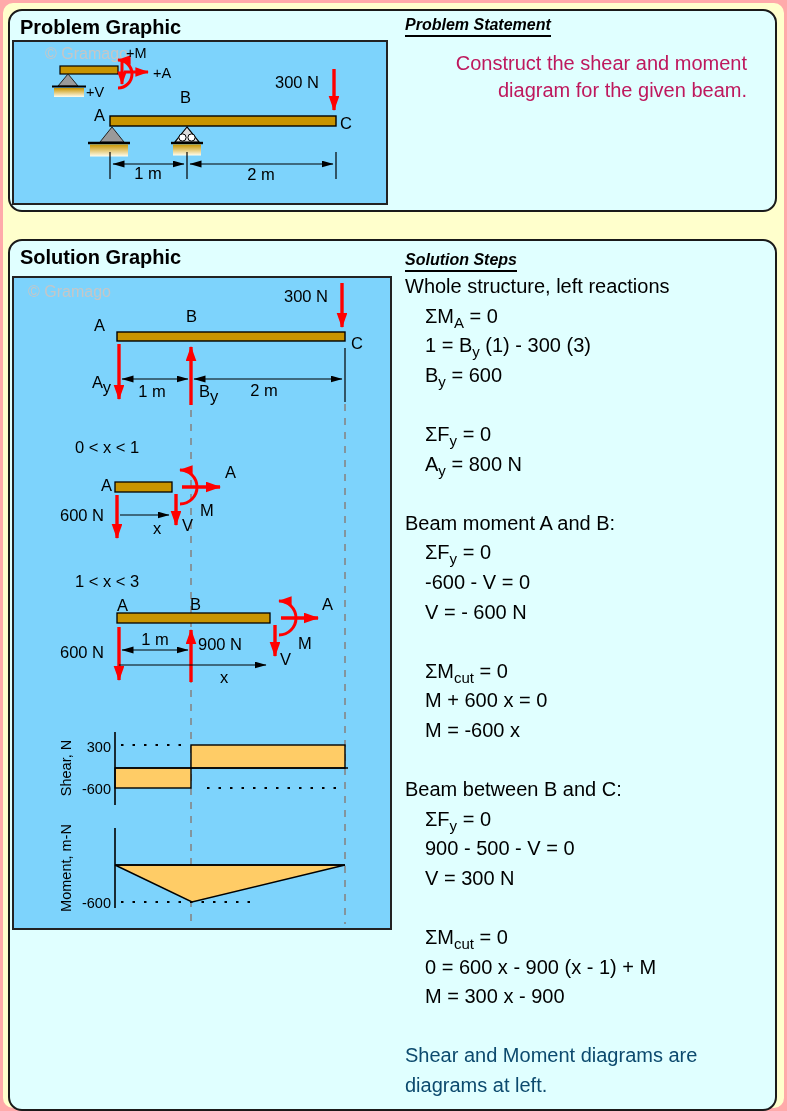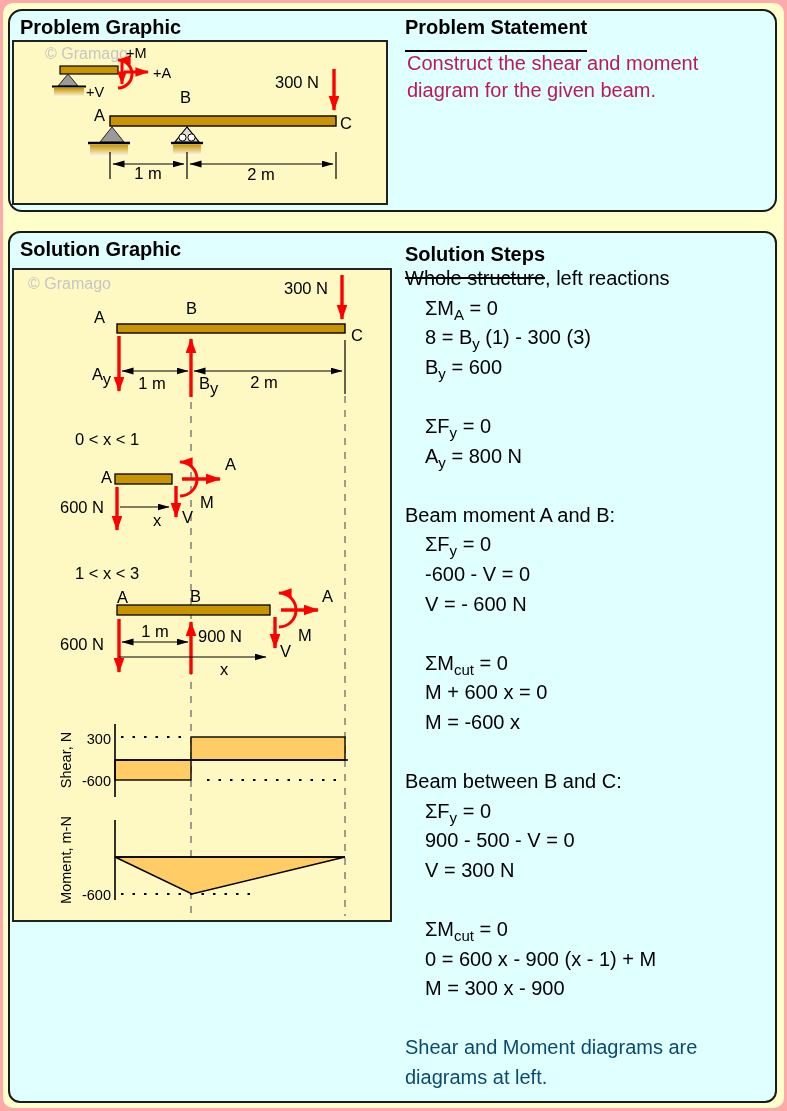--- a/index.html
+++ b/index.html
@@ -1,25 +1,25 @@
 <!DOCTYPE html>
 <html><head>
 <meta charset="utf-8">
 <style>
   html,body{margin:0;padding:0;}
   body{width:787px;height:1111px;background:#FFAAAA;position:relative;overflow:hidden;
        font-family:"Liberation Sans",sans-serif;}
   .canvas{position:absolute;left:3px;top:3px;width:781px;height:1105px;background:#FFFFCC;border-radius:10px;}
   .panel{position:absolute;left:5px;width:769px;background:#E0FFFF;border:2px solid #1a1a1a;border-radius:14px;box-sizing:border-box;}
-  .panel-top{top:6px;height:203px;}
-  .panel-bottom{top:228px;height:872px;border-radius:12px;}
+  .panel-top{top:6px;height:203px;text-align:right;}
+  .panel-bottom{top:236px;height:872px;}
   .gtitle{position:absolute;left:10px;top:5px;margin:0;font-size:20px;font-weight:bold;color:#000;}
-  .ttitle{position:absolute;left:395px;top:5px;margin:0;font-size:20px;font-weight:bold;color:#000;
-          border-bottom:2px solid #000;padding-bottom:11px;}
-  .gbox{position:absolute;background:#fef9c3;border:2px solid #222;box-sizing:border-box;}
+  .ttitle{position:absolute;left:395px;top:5px;margin:0;font-size:16px;font-weight:bold;color:#000;
+          border-bottom:2px solid #000;padding-bottom:1px;font-style:italic;}
+  .gbox{position:absolute;background:#7dd3fc;border:2px solid #222;box-sizing:border-box;}
   .gbox1{left:2px;top:29px;width:376px;height:165px;}
   .gbox2{left:2px;top:35px;width:380px;height:654px;}
   .statement{position:absolute;left:397px;top:39px;width:340px;margin:0;font-size:20px;line-height:27px;
              color:#be185d;white-space:pre-line;}
   .steps{position:absolute;left:395px;top:31px;width:372px;}
   .step-line{min-height:29.6px;line-height:29.6px;font-size:20px;color:#000;white-space:pre;}
   .step-line.ind{padding-left:20px;}
   .step-line.red{color:#0c4a6e;}
   .step-line sub{font-size:15px;line-height:0;}
   svg text{font-family:"Liberation Sans",sans-serif;font-size:16.5px;fill:#000;}
@@ -184,21 +184,21 @@
           <line x1="107" y1="624" x2="240" y2="624" stroke="#000" stroke-width="2.2" stroke-dasharray="2.5 9"></line>
           <text class="sm" x="97" y="630" text-anchor="end">-600</text>
           <text class="sm" transform="translate(57,590) rotate(-90)" text-anchor="middle">Moment, m-N</text>
         </g>
       </svg>
     </div>
 
     <div class="steps">
         <div class="step-line"><span>Whole structure, left reactions</span></div>
         <div class="step-line ind"><span>ΣM</span><sub>A</sub><span> = 0</span></div>
-        <div class="step-line ind"><span>8 = B</span><sub>y</sub><span> (1) - 300 (3)</span></div>
+        <div class="step-line ind"><span>1 = B</span><sub>y</sub><span> (1) - 300 (3)</span></div>
         <div class="step-line ind"><span>B</span><sub>y</sub><span> = 600</span></div>
         <div class="step-line"></div>
         <div class="step-line ind"><span>ΣF</span><sub>y</sub><span> = 0</span></div>
         <div class="step-line ind"><span>A</span><sub>y</sub><span> = 800 N</span></div>
         <div class="step-line"></div>
         <div class="step-line"><span>Beam moment A and B:</span></div>
         <div class="step-line ind"><span>ΣF</span><sub>y</sub><span> = 0</span></div>
         <div class="step-line ind"><span>-600 - V = 0</span></div>
         <div class="step-line ind"><span>V = - 600 N</span></div>
         <div class="step-line"></div>

